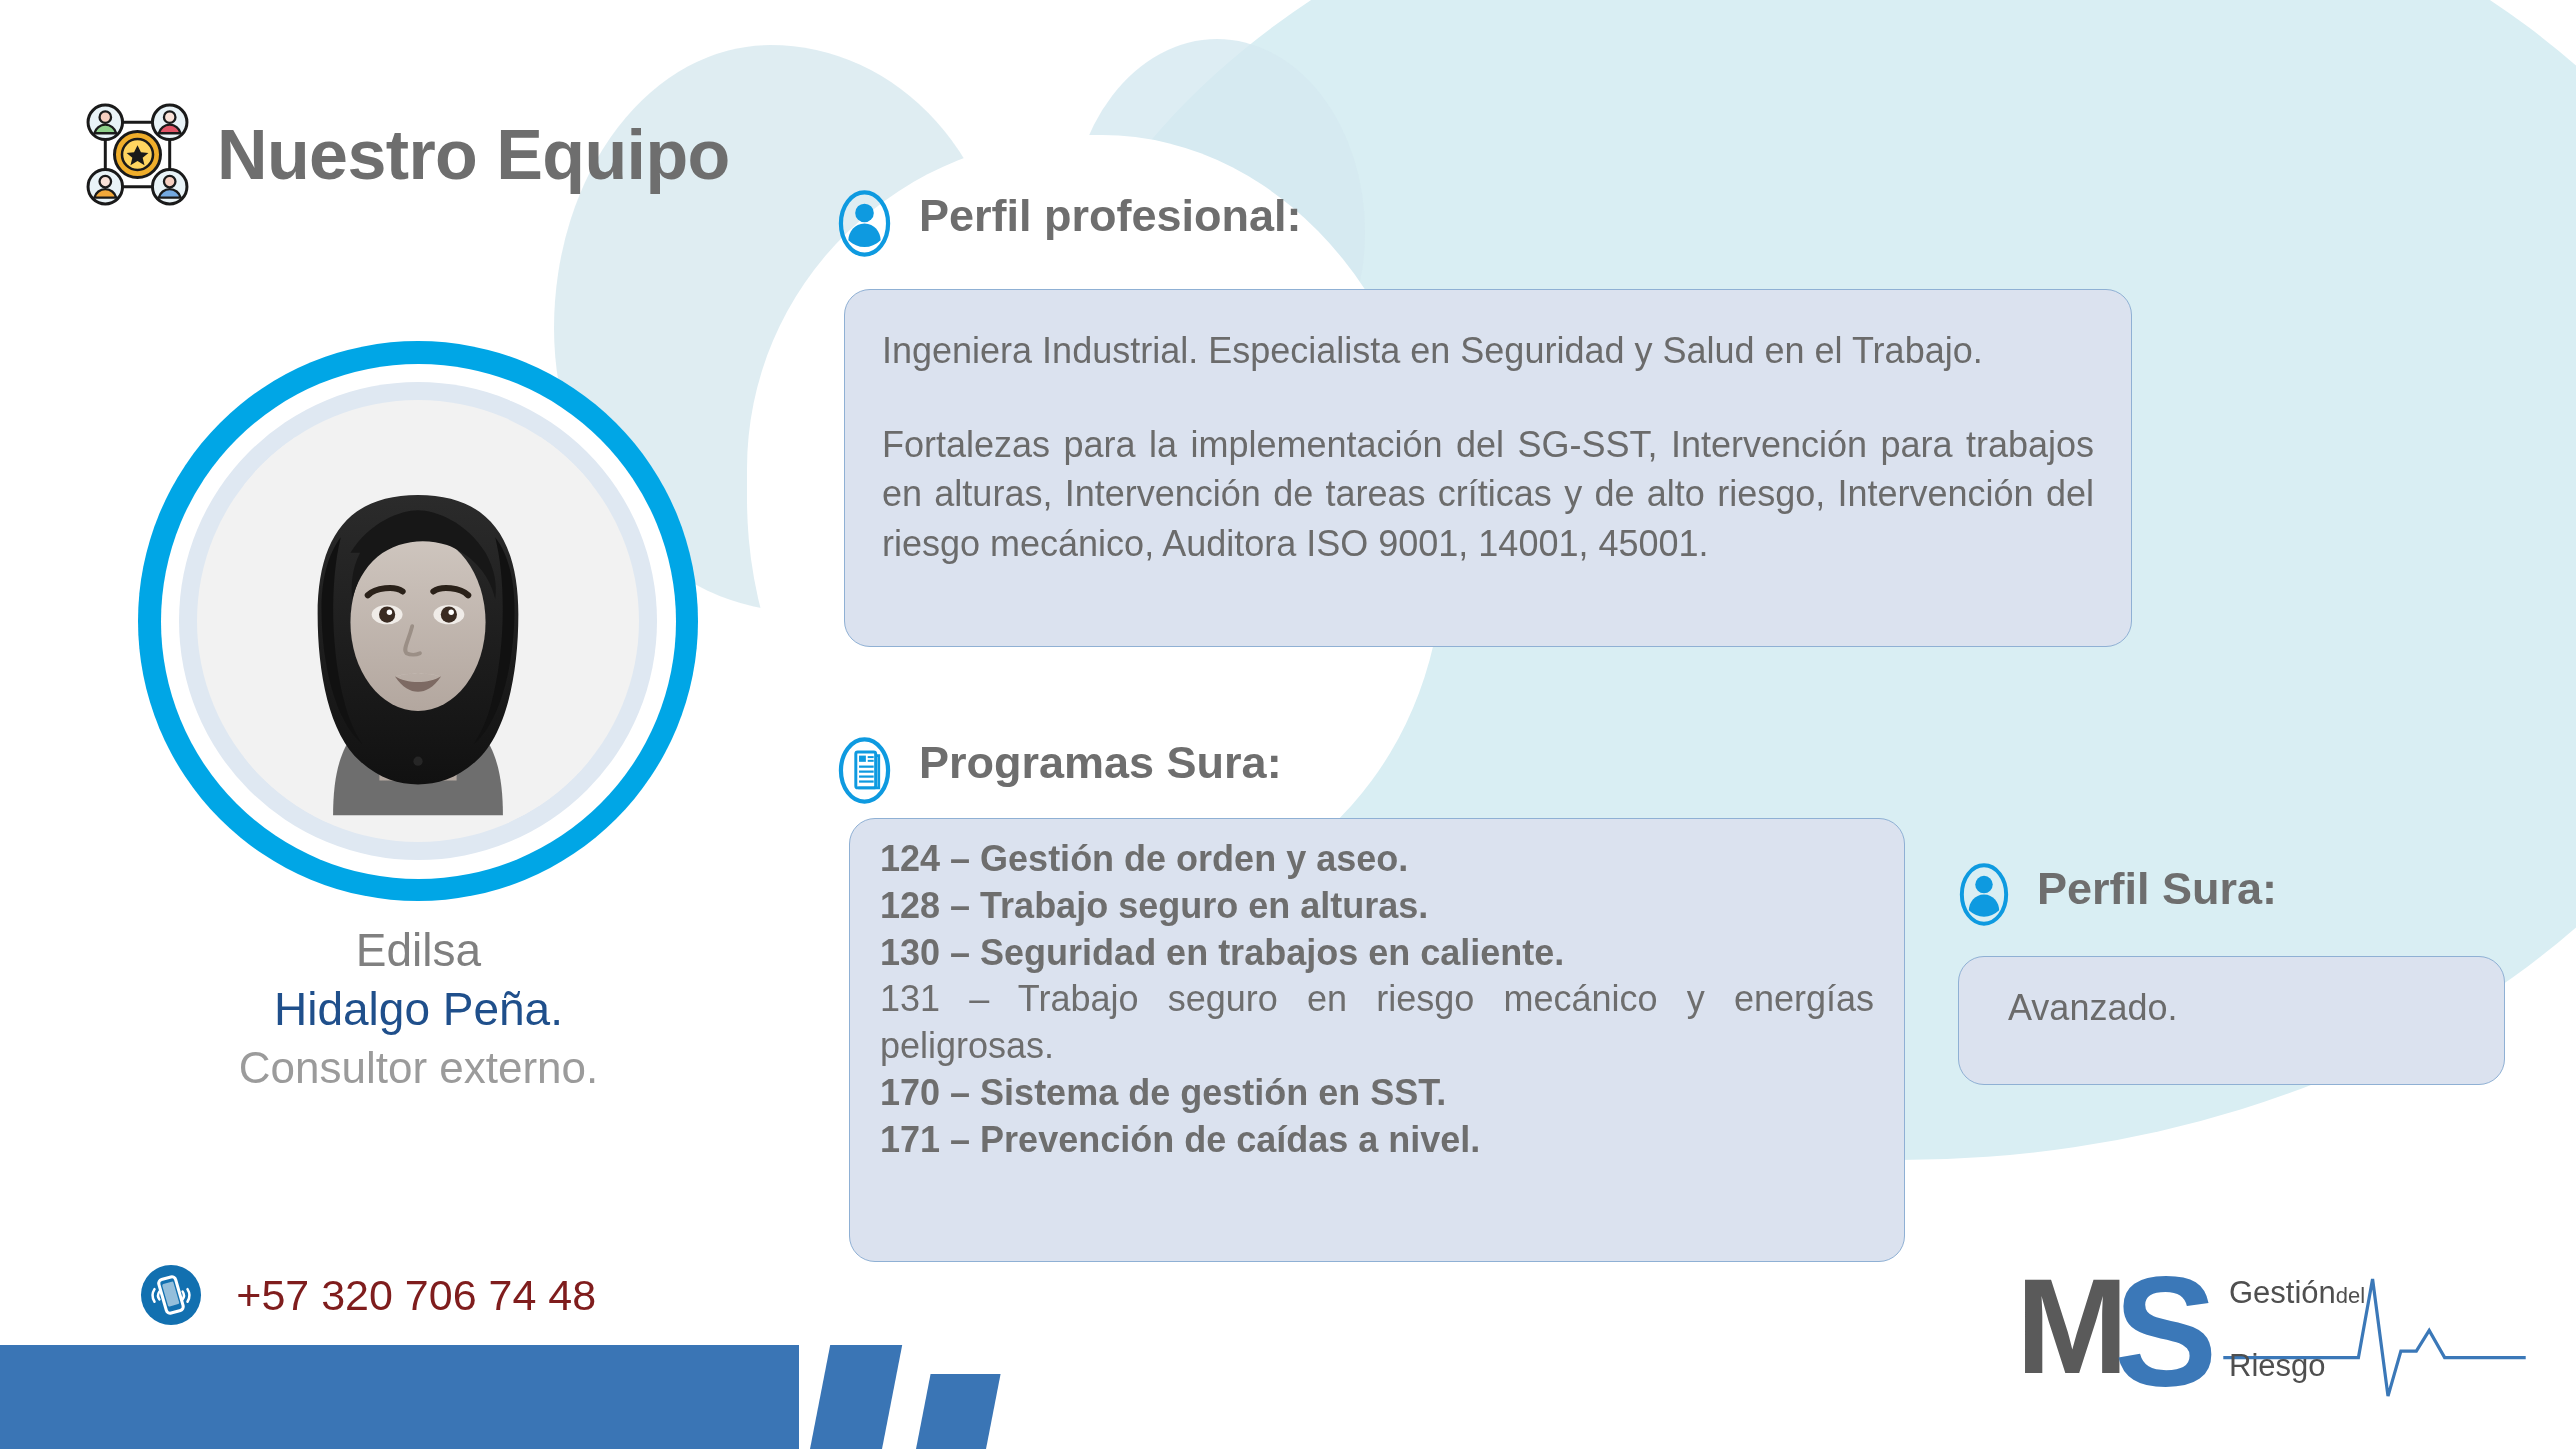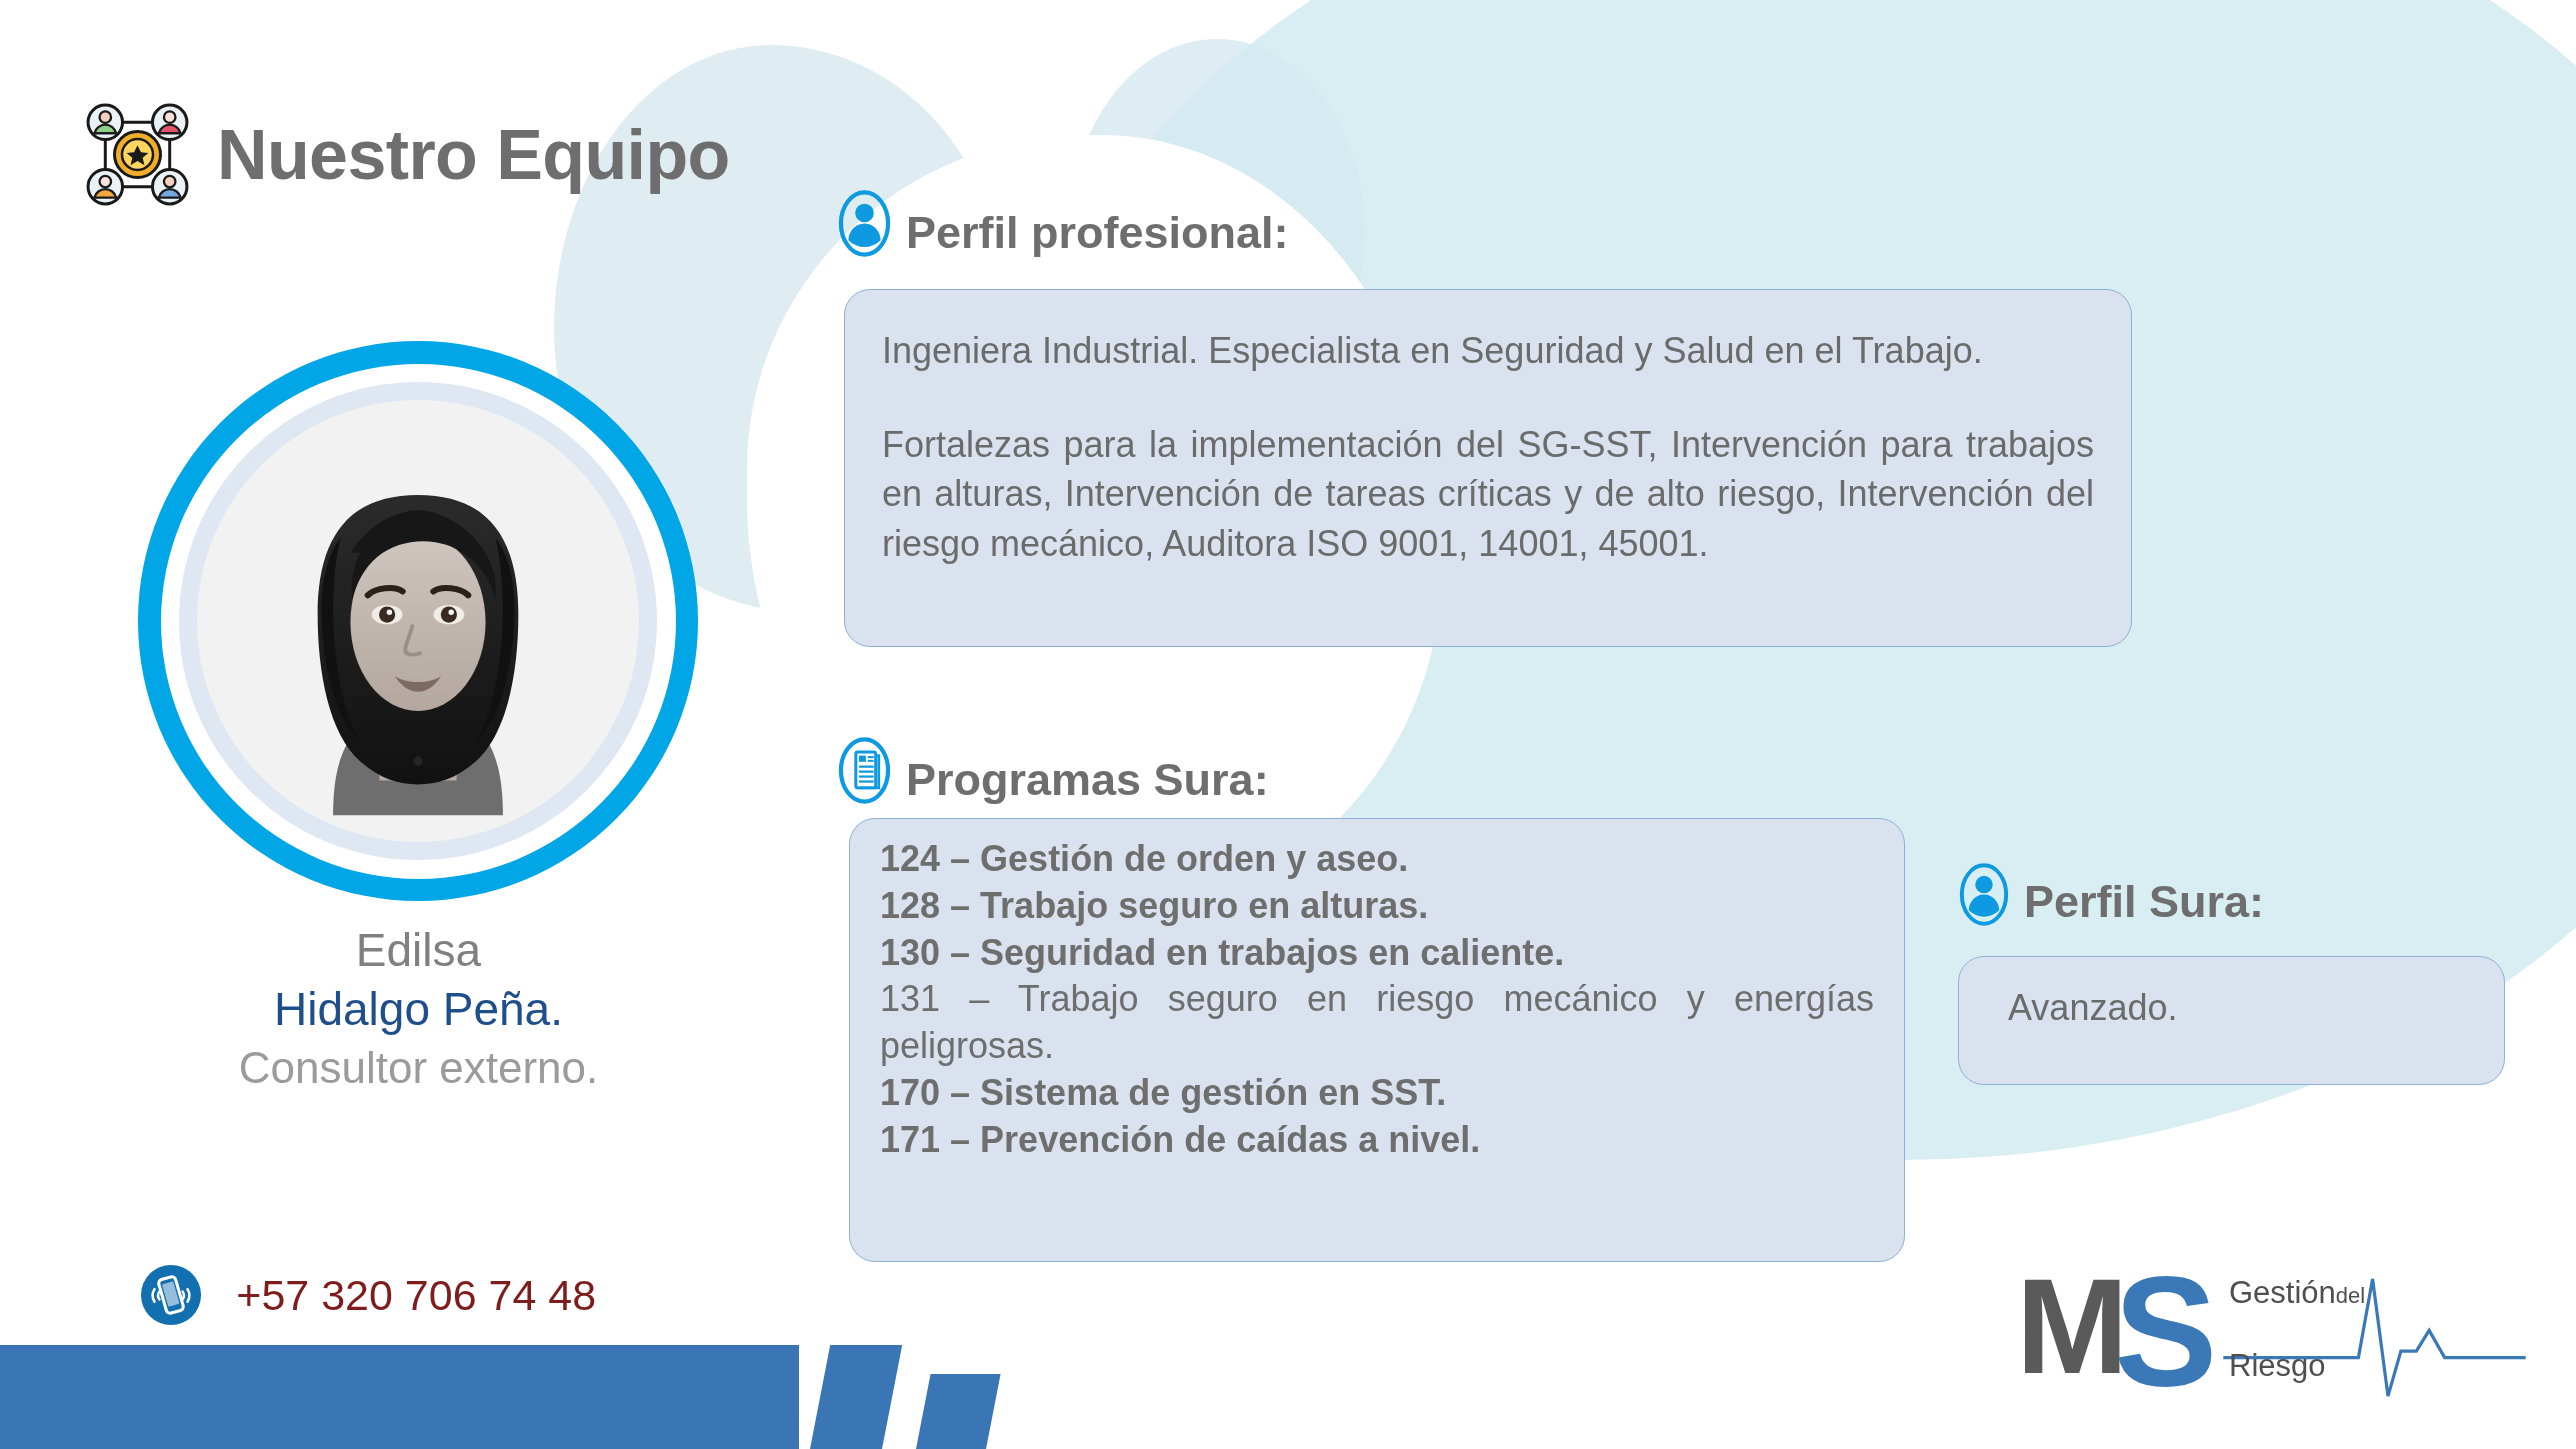--- a/index.html
+++ b/index.html
@@ -78,21 +78,21 @@
   #person-first{font-size:46px;color:#808080;line-height:1.28;}
   #person-last{font-size:46px;color:#1f4f8b;line-height:1.28;}
   #person-role,#person-city{font-size:44px;color:#9b9b9b;line-height:1.32;}
 
   
   #phone-row{position:absolute;left:140px;top:1264px;display:flex;align-items:center;gap:10.3px;}
   #phone-icon{width:62px;height:62px;flex:0 0 auto;}
   #phone-number{font-size:43px;color:#7f1d1d;white-space:nowrap;margin-left:24px;}
 
   
-  .section-head{position:absolute;display:flex;align-items:flex-end;gap:14px;}
+  .section-head{position:absolute;display:flex;align-items:flex-start;gap:27px;}
   .sh-icon{flex:0 0 auto;}
   .sh-label{font-size:45px;font-weight:bold;color:#6e6e6e;white-space:nowrap;}
   #head-perfil-profesional{left:837px;top:190px;}
   #head-programas{left:837px;top:737px;}
   #head-perfil-sura{left:1958px;top:863px;}
 
   
   .card{
     position:absolute;background:#dbe2ef;border:1.9px solid #8fb0d4;
     border-radius:26px;box-sizing:border-box;

